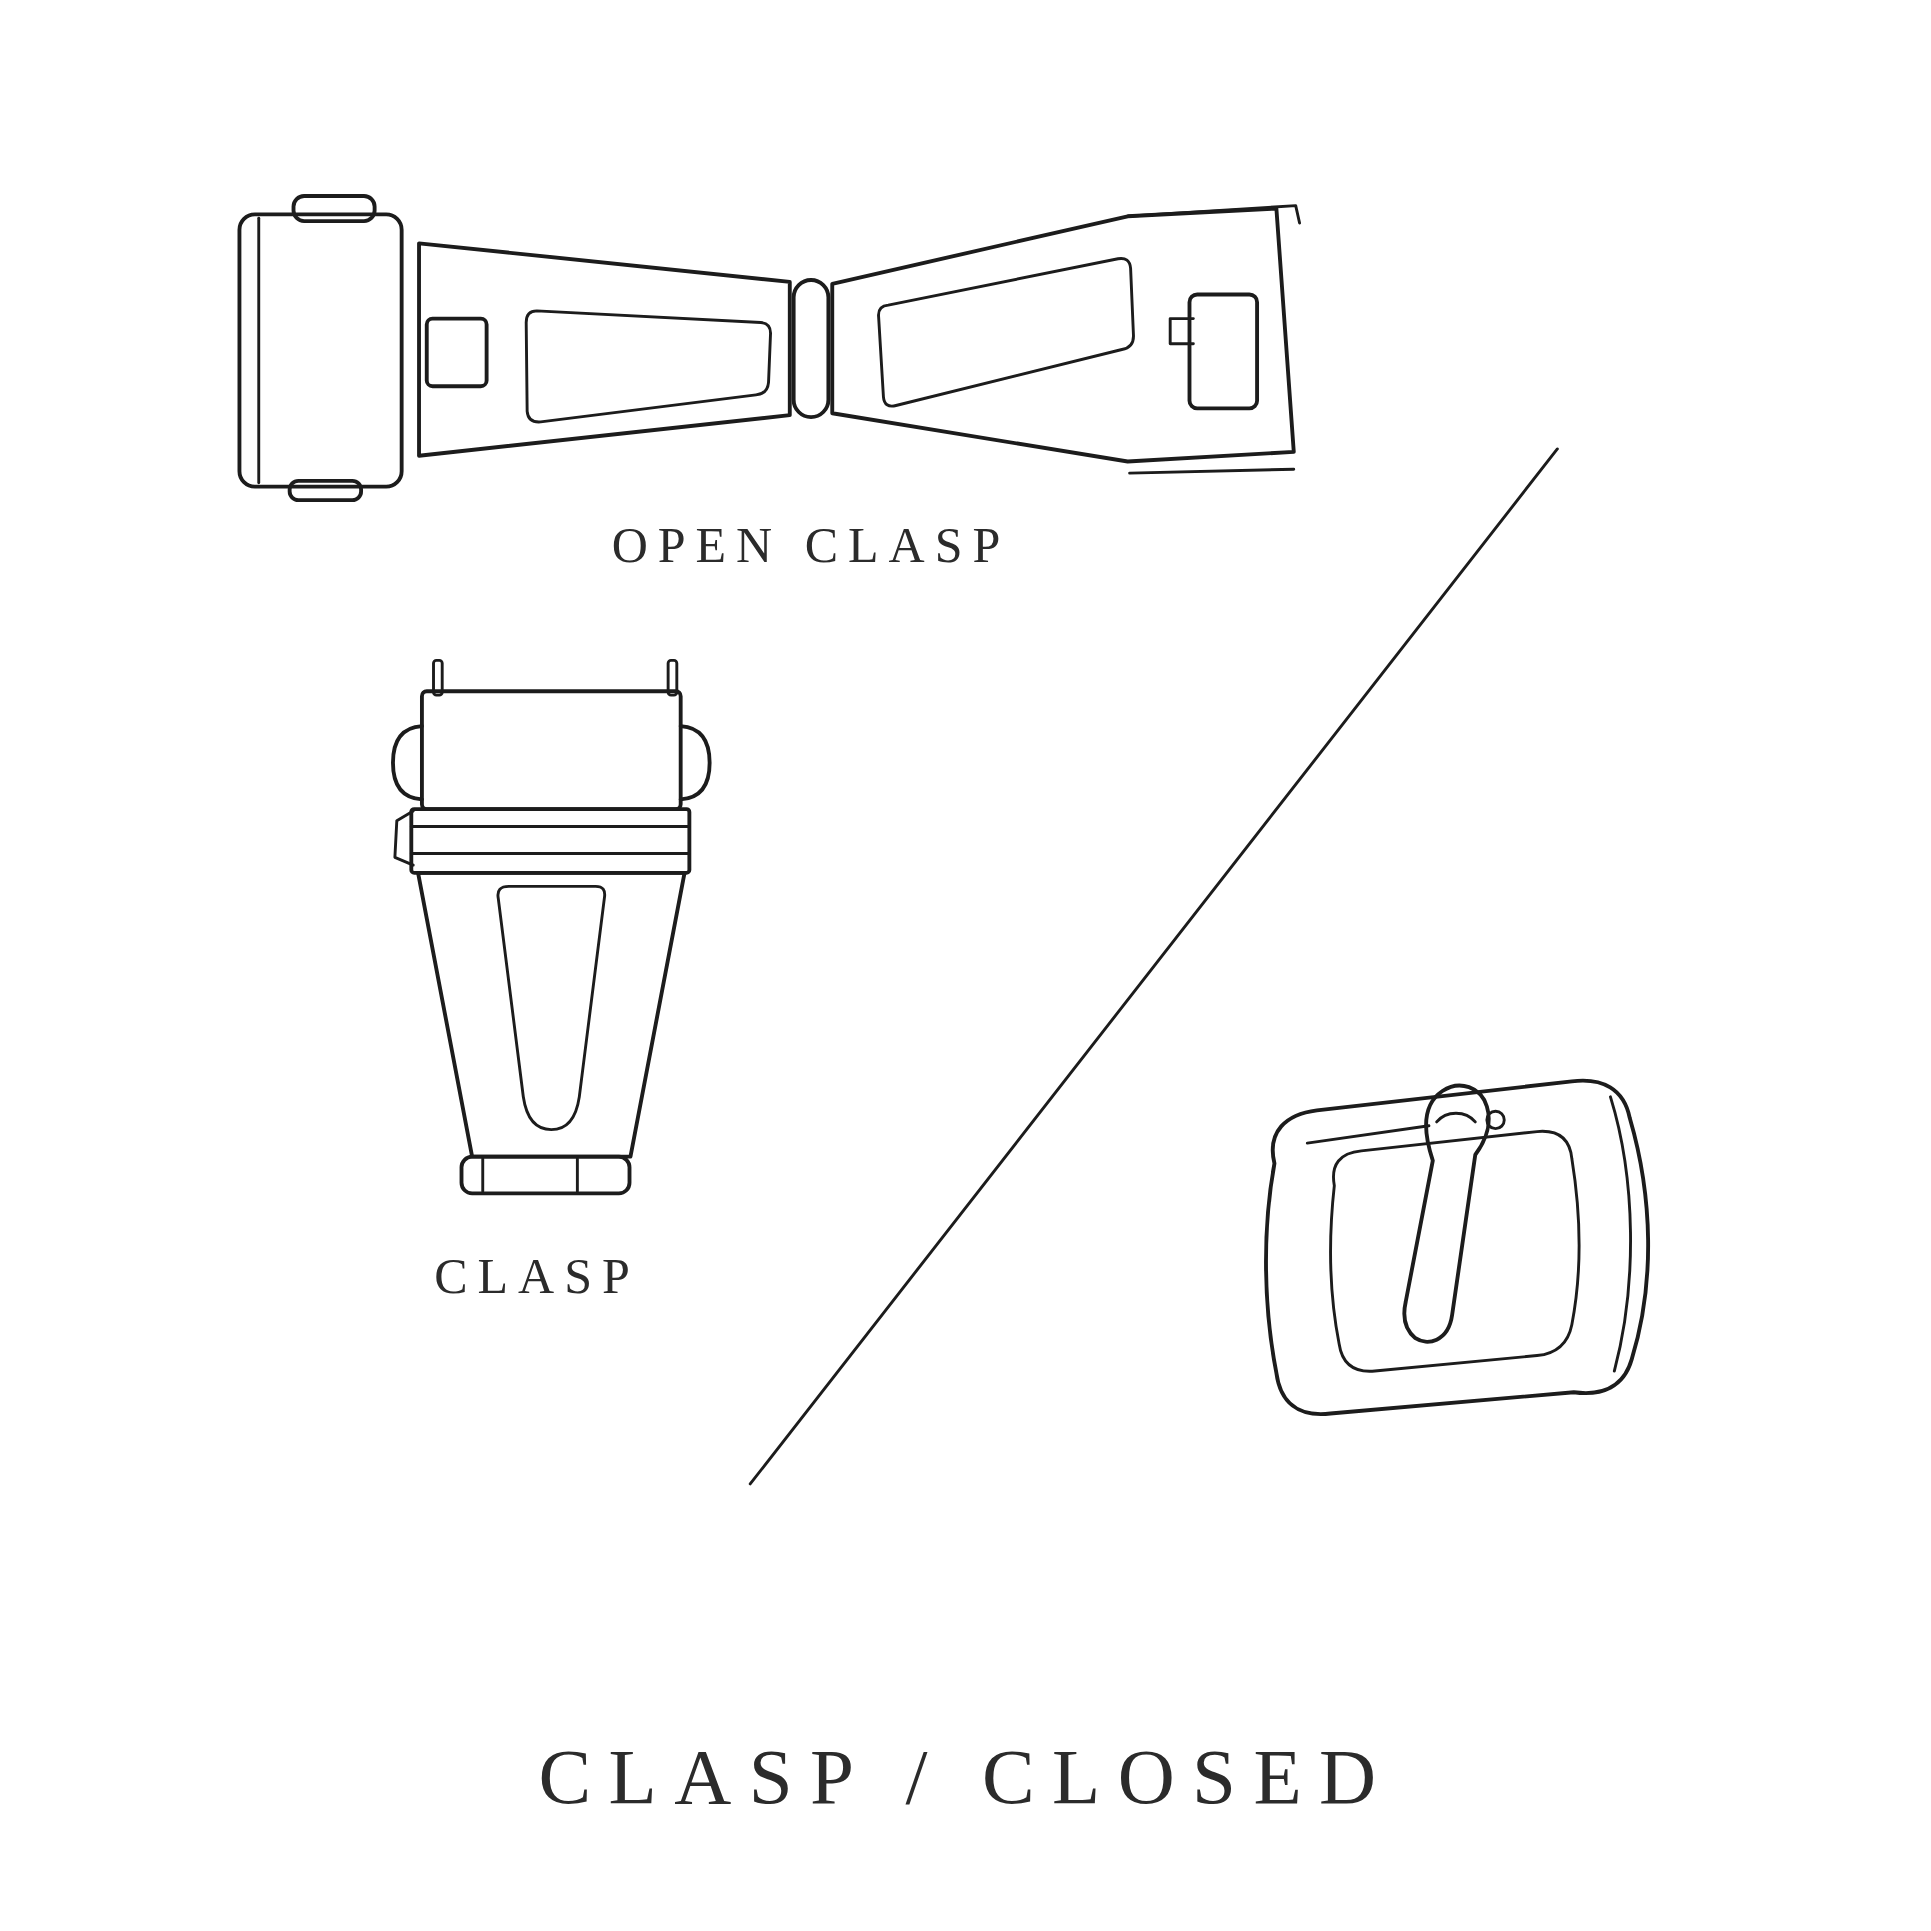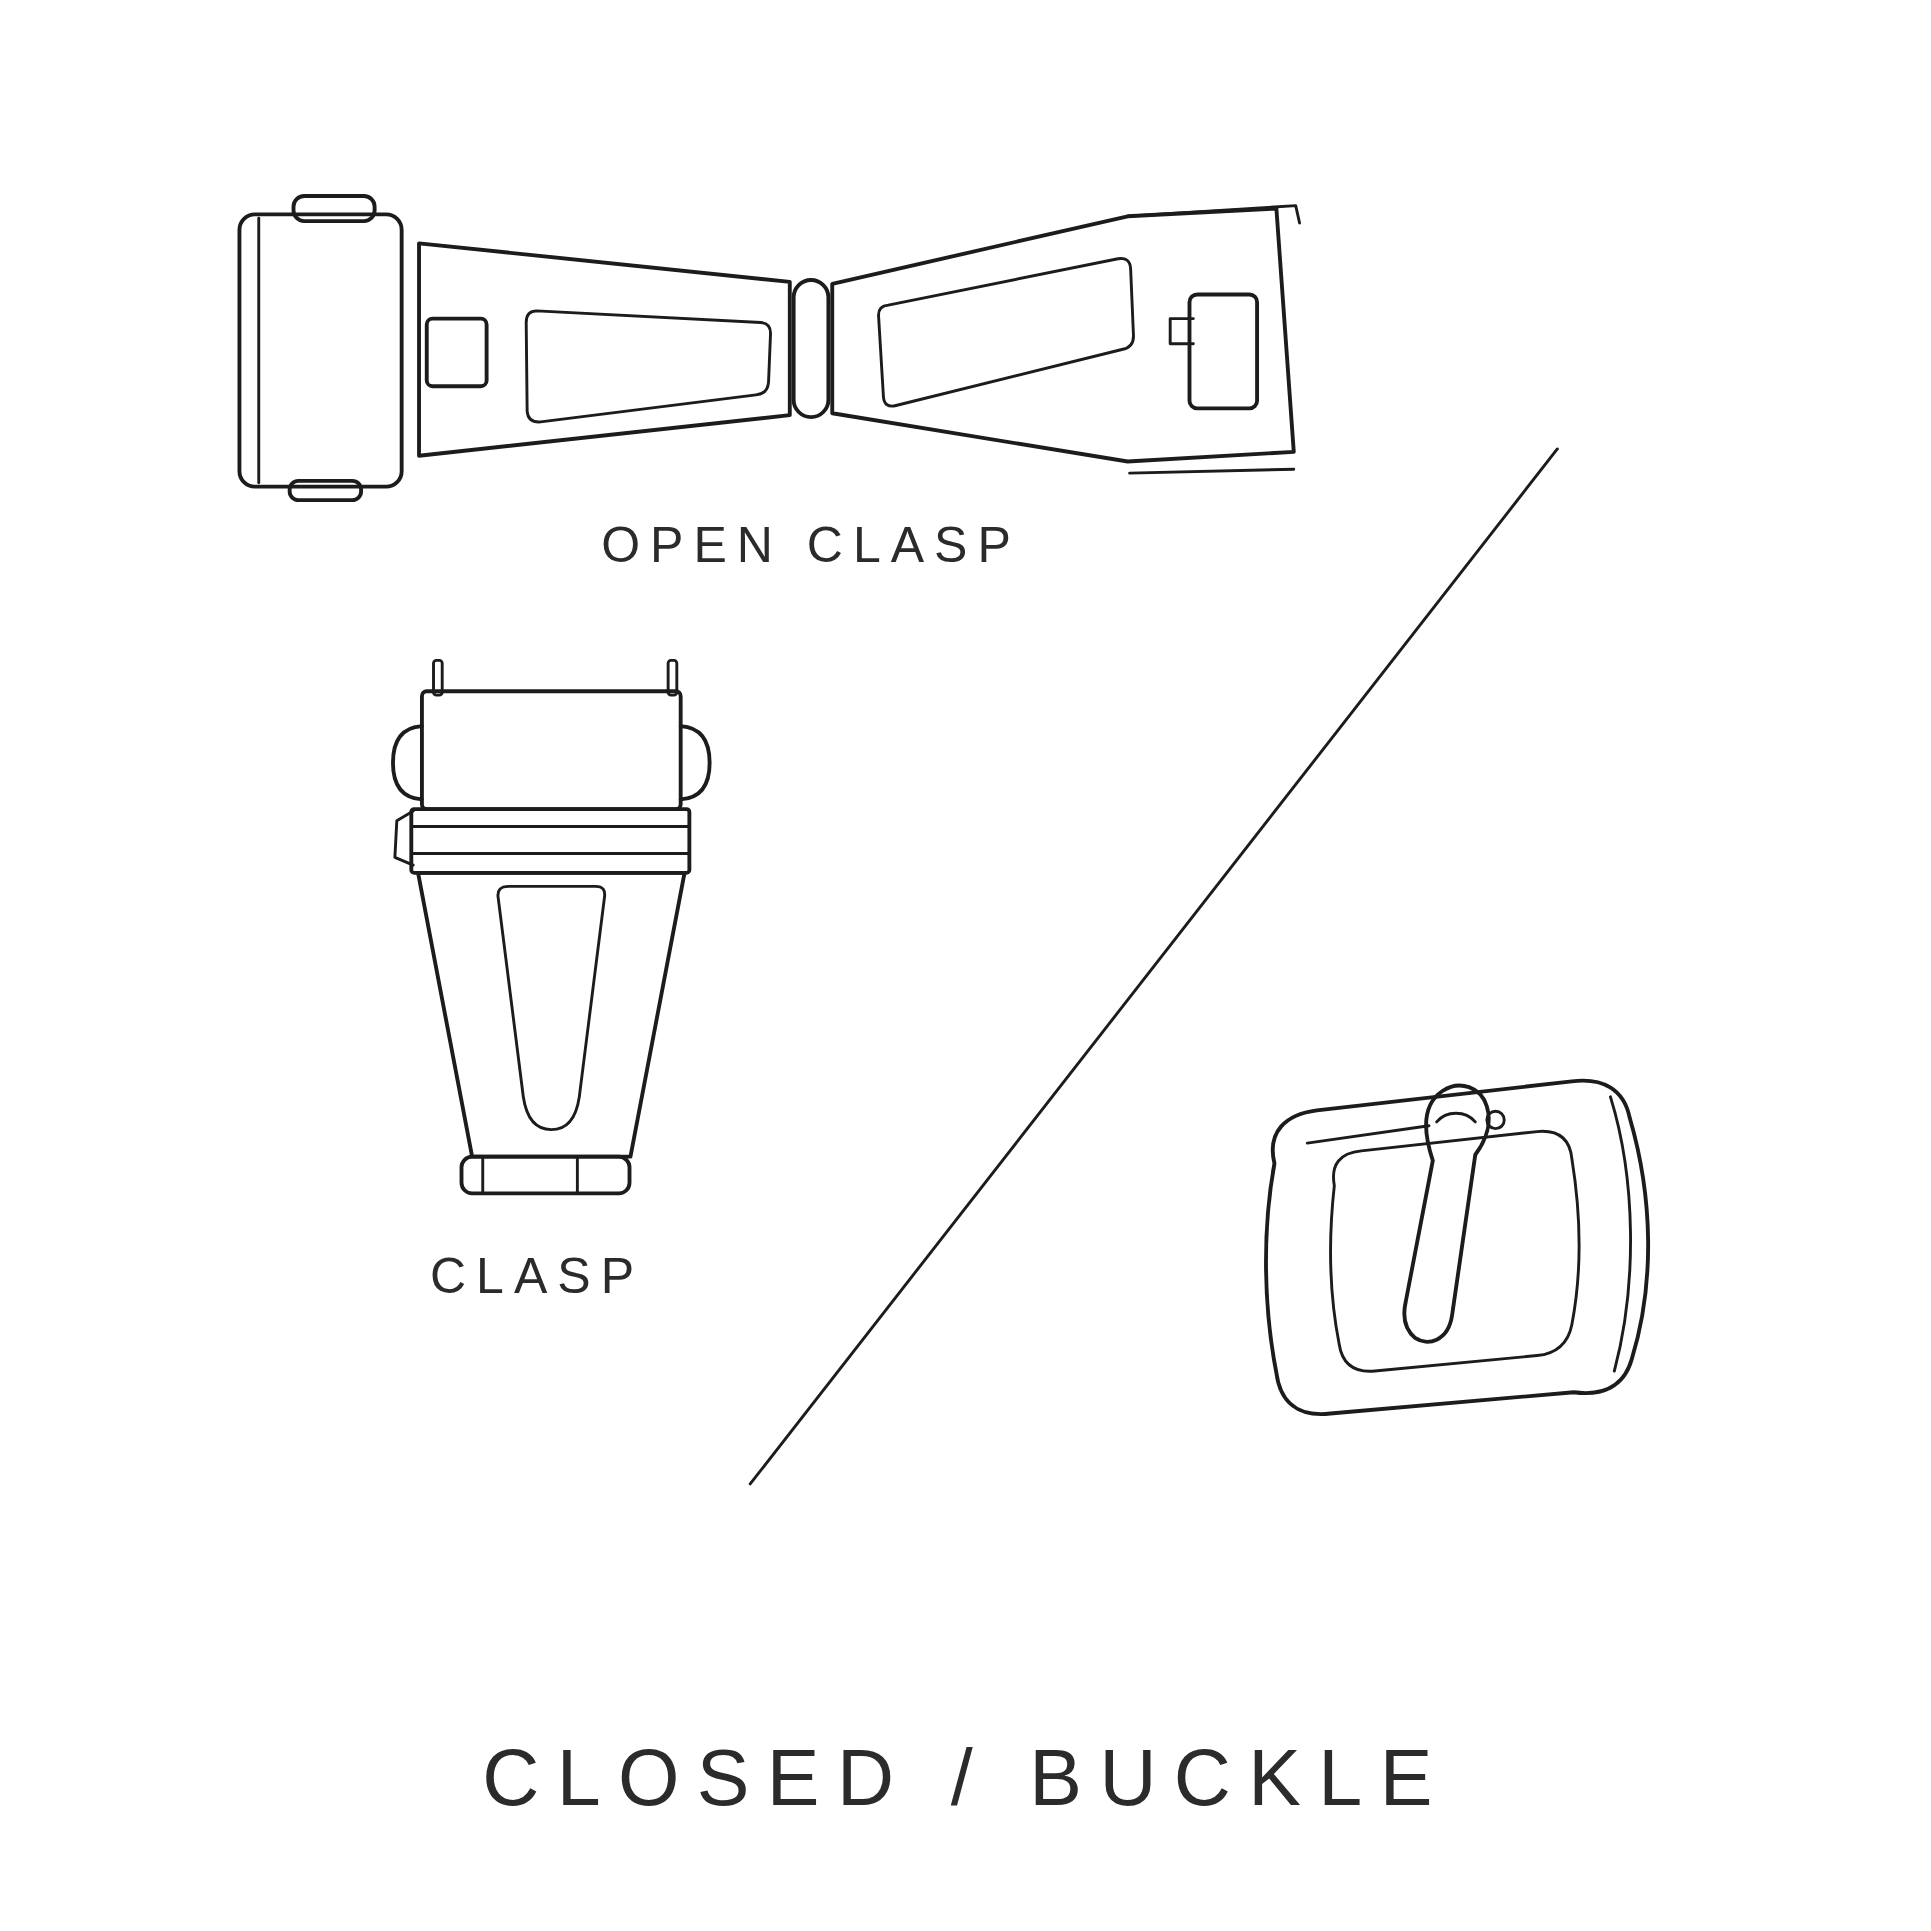--- a/index.html
+++ b/index.html
@@ -8,21 +8,21 @@
     --text:#2b2b2b;
   }
   *{margin:0;padding:0;box-sizing:border-box;}
   html,body{background:var(--bg);}
   .canvas{
     position:relative;
     width:1903px;
     height:1931px;
     background:var(--bg);
     overflow:hidden;
-    font-family:Liberation Sans, sans-serif;
+    font-family:Liberation Serif, serif;
   }
   .art{
     position:absolute;
     inset:0;
     width:1931px;
     height:1931px;
   }
   .art path,
   .art rect,
   .art circle,
@@ -110,15 +110,15 @@
       <circle class="thin" cx="1549" cy="1160" r="9"></circle>
       <path d="M 1484 1202 C 1472 1166 1476 1142 1494 1130 C 1512 1118 1534 1126 1540 1146 C 1545 1162 1540 1180 1528 1196 L 1504 1362 C 1500 1390 1478 1394 1466 1386 C 1456 1378 1452 1366 1456 1348 L 1484 1202 Z"></path>
       <path class="thin" d="M 1488 1162 C 1498 1150 1518 1150 1528 1162"></path>
     </g>
   </svg>
 
   <div class="caption open">OPEN CLASP</div>
 
   <div class="caption closed">CLASP</div>
 
-  <div class="title">CLOSED / BUCKLE</div>
+  <div class="title">CLASP / CLOSED</div>
 </div>
 
 
 </body></html>

